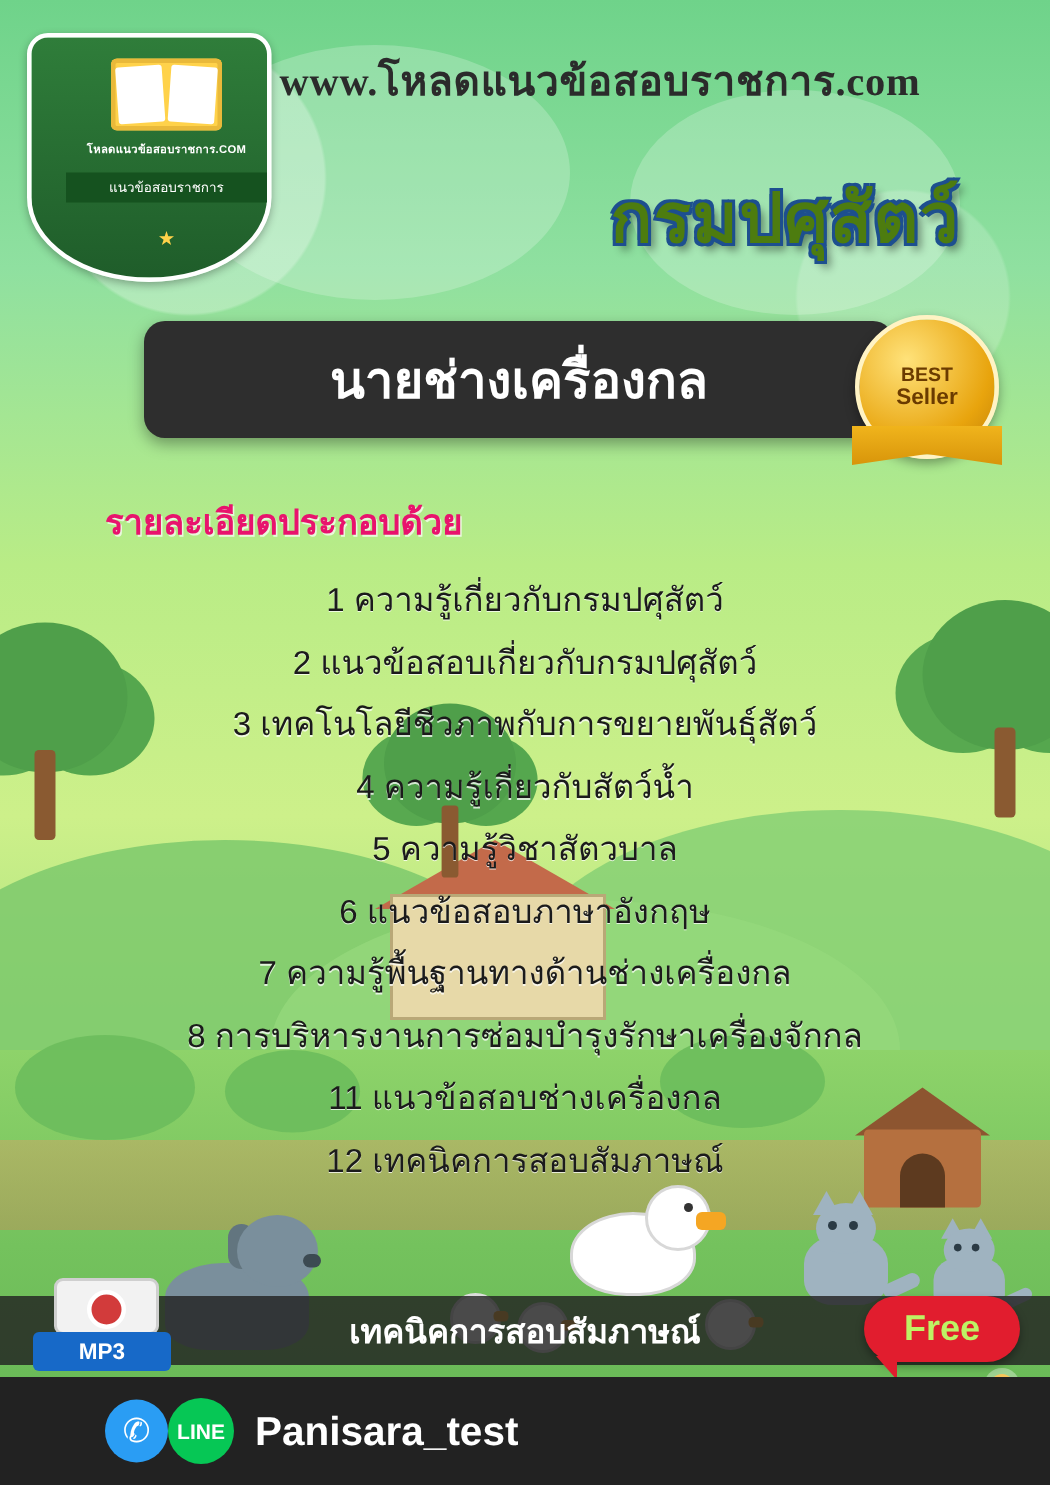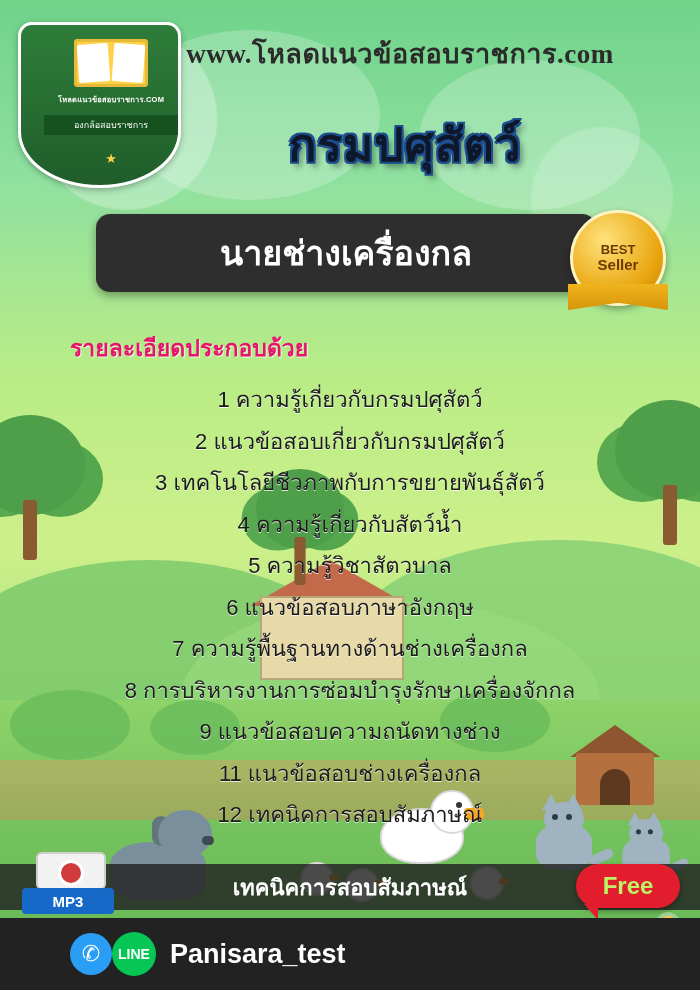--- a/index.html
+++ b/index.html
@@ -87,22 +87,22 @@
   .logo .book:before,.logo .book:after{
     content:"";position:absolute;top:5px;width:31px;height:38px;background:#fff;border-radius:2px;
   }
   .logo .book:before{left:4px;transform:rotate(-4deg);}
   .logo .book:after{right:4px;transform:rotate(4deg);}
   .logo .l1{font-size:7.5px;font-weight:700;letter-spacing:.2px;}
   .logo .l2{font-size:9px;margin-top:10px;background:#15521f;padding:3px 0;}
   .logo .star{margin-top:16px;font-size:13px;color:#ffd24a;}
 
   .title-main{
-    position:absolute;top:108px;left:170px;width:470px;text-align:center;
-    font-size:46px;font-weight:700;color:#0f172a;
+    position:absolute;top:108px;left:170px;width:470px;text-align:right;
+    font-size:46px;font-weight:700;color:#4d7c0f;
     text-shadow:-2px -2px 0 #1d4f8f,2px -2px 0 #1d4f8f,-2px 2px 0 #1d4f8f,2px 2px 0 #1d4f8f, 4px 5px 6px rgba(0,0,0,.45);
     letter-spacing:1px;
   }
   .subject-bar{
     position:absolute;top:214px;left:96px;width:500px;height:78px;
     background:#2e2e2e;border-radius:14px;
     display:flex;align-items:center;justify-content:center;
     box-shadow:0 4px 10px rgba(0,0,0,.35);
   }
   .subject-bar span{color:#fff;font-size:34px;font-weight:700;}
@@ -255,21 +255,21 @@
   <div class="flower" style="left:36px;top:950px;"></div>
   <div class="flower" style="left:640px;top:940px;"></div>
   <div class="flower" style="left:660px;top:916px;background:#f7c65a;"></div>
 </div>
 
 <div class="wrap">
 
   <div class="logo">
     <div class="book"></div>
     <div class="l1">โหลดแนวข้อสอบราชการ.COM</div>
-    <div class="l2">องกล้อสอบราชการ</div>
+    <div class="l2">แนวข้อสอบราชการ</div>
     <div class="star">★</div>
   </div>
 
   <div class="top-url">www.โหลดแนวข้อสอบราชการ.com</div>
 
   <div class="title-main">กรมปศุสัตว์</div>
 
   <div class="subject-bar">
     <span>นายช่างเครื่องกล</span>
   </div>
@@ -286,21 +286,20 @@
 
   <div class="list">
     <div class="item">1 ความรู้เกี่ยวกับกรมปศุสัตว์</div>
     <div class="item">2 แนวข้อสอบเกี่ยวกับกรมปศุสัตว์</div>
     <div class="item">3 เทคโนโลยีชีวภาพกับการขยายพันธุ์สัตว์</div>
     <div class="item">4 ความรู้เกี่ยวกับสัตว์น้ำ</div>
     <div class="item">5 ความรู้วิชาสัตวบาล</div>
     <div class="item">6  แนวข้อสอบภาษาอังกฤษ</div>
     <div class="item">7 ความรู้พื้นฐานทางด้านช่างเครื่องกล</div>
     <div class="item">8 การบริหารงานการซ่อมบำรุงรักษาเครื่องจักกล</div>
-    <div class="item">9 แนวข้อสอบความถนัดทางช่าง</div>
     <div class="item">11 แนวข้อสอบช่างเครื่องกล</div>
     <div class="item">12 เทคนิคการสอบสัมภาษณ์</div>
   </div>
 
   <div class="bottom-bar">
     <span>เทคนิคการสอบสัมภาษณ์</span>
   </div>
 
   <div class="mp3">
     <div class="cam"></div>

